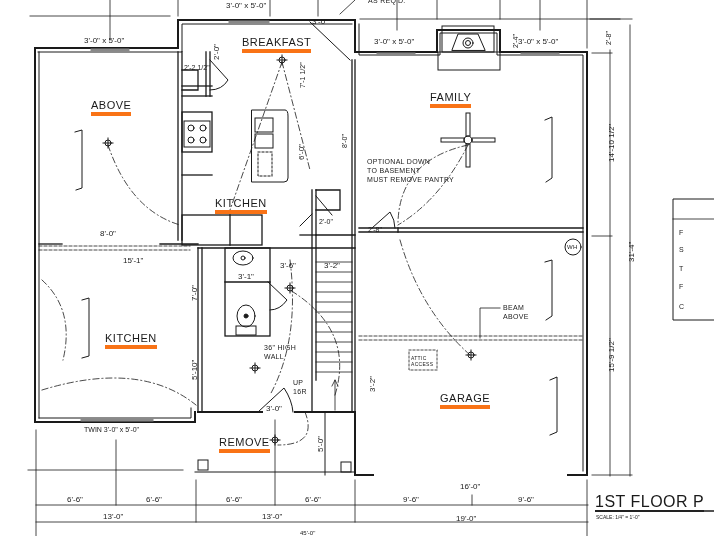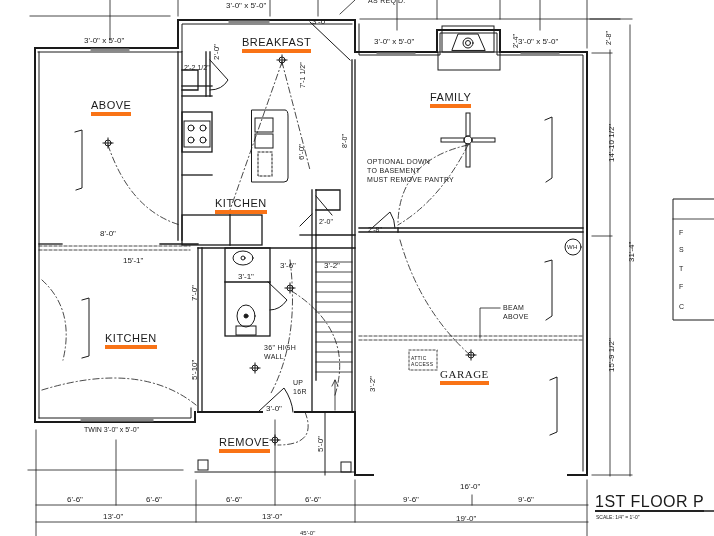--- a/index.html
+++ b/index.html
@@ -255,21 +255,21 @@
 
     <line x1="596" y1="511" x2="714" y2="511" stroke-width="1.5"></line>
   </g>
 </svg>
 
 <div class="lbl room" style="left:91px;top:99px;">ABOVE</div>
 <div class="lbl room" style="left:242px;top:36px;">BREAKFAST</div>
 <div class="lbl room" style="left:215px;top:197px;">KITCHEN</div>
 <div class="lbl room" style="left:430px;top:91px;">FAMILY</div>
 <div class="lbl room" style="left:105px;top:332px;">KITCHEN</div>
-<div class="lbl room" style="left:440px;top:368px;font-family:Liberation Serif, serif;">GARAGE</div>
+<div class="lbl room" style="left:440px;top:392px;">GARAGE</div>
 <div class="lbl room" style="left:219px;top:436px;">REMOVE</div>
 
 <div class="lbl note" style="left:367px;top:157px;">
   <div>OPTIONAL DOWN</div>
   <div>TO BASEMENT</div>
   <div>MUST REMOVE PANTRY</div>
 </div>
 <div class="lbl note" style="left:264px;top:343px;">
   <div>36" HIGH</div>
   <div>WALL</div>

